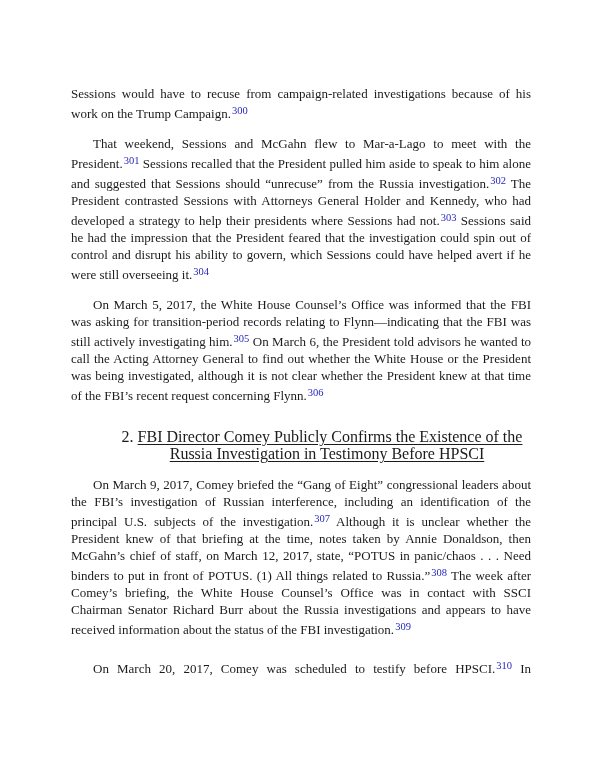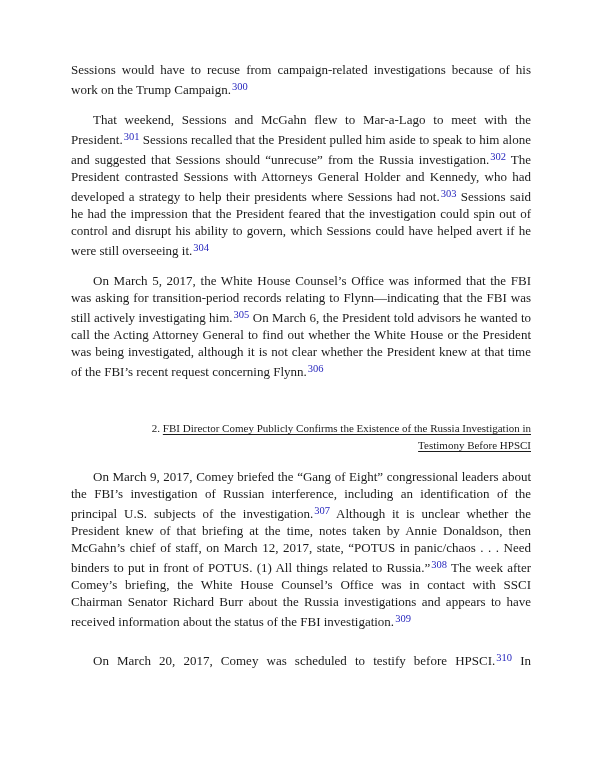--- a/index.html
+++ b/index.html
@@ -9,42 +9,42 @@
     font-family: "Liberation Serif", "DejaVu Serif", serif;
   }
   .page {
     position: relative;
     width: 600px; height: 776px;
     background: var(--page-bg, #ffffff);
     overflow: hidden;
   }
   .content {
     position: absolute;
-    left: 71px; top: 61px; width: 460px;
+    left: 71px; top: 85px; width: 460px;
     font-size: 13px;
     line-height: 17px;
     color: var(--text-color, #1b1b1b);
     text-align: justify;
   }
   .para {
     margin: 0 0 13px 0;
     text-indent: 22px;
   }
   .para.no-indent { text-indent: 0; }
   .para.justify-last {
     text-align-last: justify;
     margin-top: 19px;
   }
   .heading {
-    margin: 40px 0 14px 0;
+    margin: 24px 0 14px 0;
     padding-left: 52px;
     text-indent: -10px;
-    font-size: 11px;
+    font-size: 16px;
     font-weight: normal;
-    text-align: right;
+    text-align: center;
     line-height: 17px;
   }
   .heading-number { text-decoration: none; }
   .heading-title {
     text-decoration: underline;
     text-underline-offset: 2px;
   }
   .fnref {
     color: var(--fnref-color, #2626bd);
     font-size: 10.5px;

